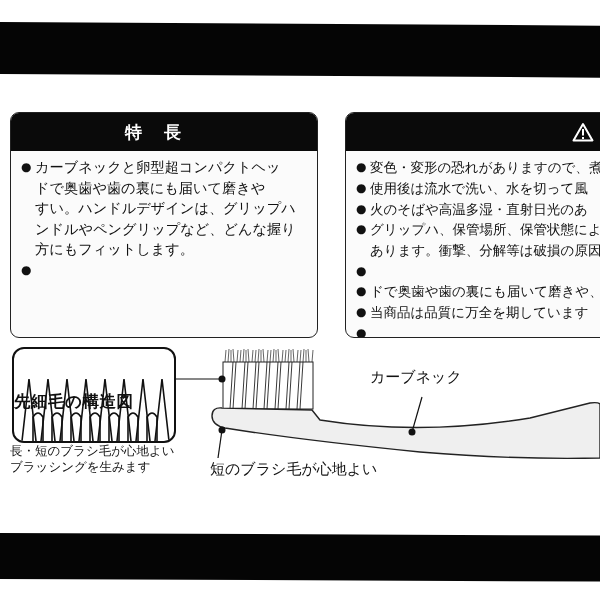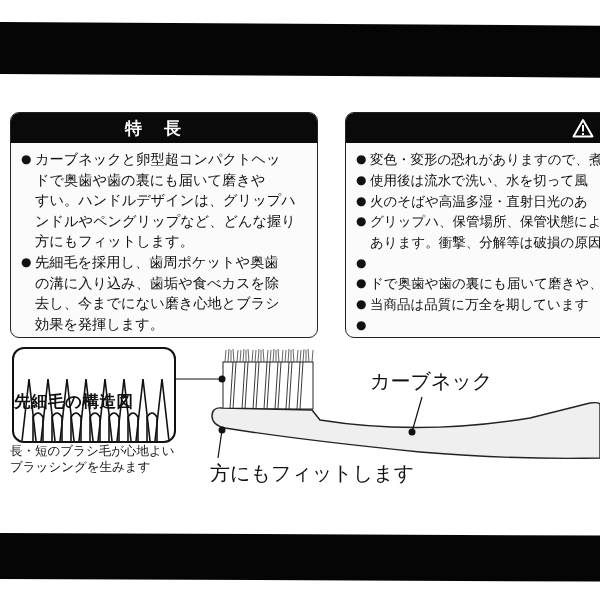--- a/index.html
+++ b/index.html
@@ -3,38 +3,38 @@
 <meta charset="utf-8">
 <style>
   html, body { margin:0; padding:0; }
   body { width:600px; height:600px; background:#ffffff; position:relative; overflow:hidden;
          font-family: "DejaVu Sans", "Liberation Sans", sans-serif; color:#111; }
   .band-top { position:absolute; left:0; top:22px; width:600px; height:52px; background:#050505;
               transform: skewY(0.35deg); transform-origin:left top; }
   .band-bottom { position:absolute; left:0; top:533px; width:600px; height:46px; background:#050505;
               transform: skewY(0.25deg); transform-origin:left top; }
   .card { position:absolute; background:#fbfbfb; border:1.5px solid #222; border-radius:9px; overflow:hidden; }
-  .card-header { background:#0a0a0a; color:#fff; height:30px; display:flex; align-items:center; justify-content:center;
+  .card-header { background:#0a0a0a; color:#fff; height:38px; display:flex; align-items:center; justify-content:center;
                  font-weight:bold; font-size:17px; letter-spacing:22px; }
   .card-body { padding:6px 8px 0 10px; font-size:13.6px; line-height:20.8px; }
   .item { display:flex; }
   .bullet { width:14px; flex:0 0 14px; font-size:12px; line-height:20.8px; }
   .item-text { white-space:pre-line; }
   #features { left:10px; top:112px; width:306px; height:224px; }
   #features .card-body { font-size:14.2px; line-height:20.6px; padding-top:6px; }
   #caution { left:345px; top:112px; width:270px; height:224px; }
   #caution .card-header { justify-content:flex-end; padding-right:22px; letter-spacing:0; }
   #caution .card-body { font-size:13.5px; line-height:20.6px; white-space:nowrap; }
   .warn-icon { width:22px; height:20px; }
   .diagram { position:absolute; left:12px; top:347px; width:160px; height:92px; border:2.5px solid #111;
              border-radius:12px; background:#fff; overflow:hidden; }
   .diagram-title { position:absolute; left:0; right:0; top:11px; font-weight:bold; font-size:16.5px; letter-spacing:0.5px;margin-top:31px; }
   .diagram svg { position:absolute; left:0; top:28px; }
   .diagram-caption { position:absolute; left:10px; top:443px; font-size:12.5px; line-height:16px; white-space:pre-line; }
-  .label { position:absolute; font-size:20px; white-space:nowrap; }
+  .label { position:absolute; font-size:15px; white-space:nowrap; }
   #label-neck { left:370px; top:368px; }
   #label-head { left:210px; top:460px; }
   .brush { position:absolute; left:0; top:0; }
 </style>
 </head>
 <body>
 
 <div class="band-top"></div>
 <div class="band-bottom"></div>
 
@@ -44,24 +44,20 @@
     <div class="item">
       <span class="bullet">●</span>
       <span class="item-text">カーブネックと卵型超コンパクトヘッ
 ドで奥歯や歯の裏にも届いて磨きや
 すい。ハンドルデザインは、グリップハ
 ンドルやペングリップなど、どんな握り
 方にもフィットします。</span>
     </div>
     <div class="item">
       <span class="bullet">●</span>
-      <span class="item-text">先細毛を採用し、歯周ポケットや奥歯
-の溝に入り込み、歯垢や食べカスを除
-去し、今までにない磨き心地とブラシ
-効果を発揮します。</span>
     </div>
   </div>
 </div>
 
 <div class="card" id="caution">
   <div class="card-header">
     <svg class="warn-icon" viewBox="0 0 22 20">
       <path d="M11 2 L20.5 18.5 L1.5 18.5 Z" fill="none" stroke="#fff" stroke-width="2" stroke-linejoin="round"></path>
       <rect x="10" y="7" width="2" height="6.5" fill="#fff"></rect>
       <rect x="10" y="15" width="2" height="2" fill="#fff"></rect>
@@ -165,13 +161,13 @@
            Q520 460 420 452 Q300 440 225 428 Q212 425 212 416 Q212 407 222 408 Z" fill="#efefef" stroke="#222" stroke-width="1.4"></path>
 
   <circle cx="222" cy="379" r="3.5" fill="#111"></circle>
   <circle cx="222" cy="430" r="3.5" fill="#111"></circle>
   <line x1="222" y1="430" x2="218" y2="458" stroke="#111" stroke-width="1.2"></line>
   <circle cx="412" cy="432" r="3.5" fill="#111"></circle>
   <line x1="412" y1="432" x2="422" y2="397" stroke="#111" stroke-width="1.2"></line>
 </svg>
 
 <div class="label" id="label-neck">カーブネック</div>
-<div class="label" id="label-head">方にもフィットします</div>
+<div class="label" id="label-head">短のブラシ毛が心地よい</div>
 
 </body></html>

